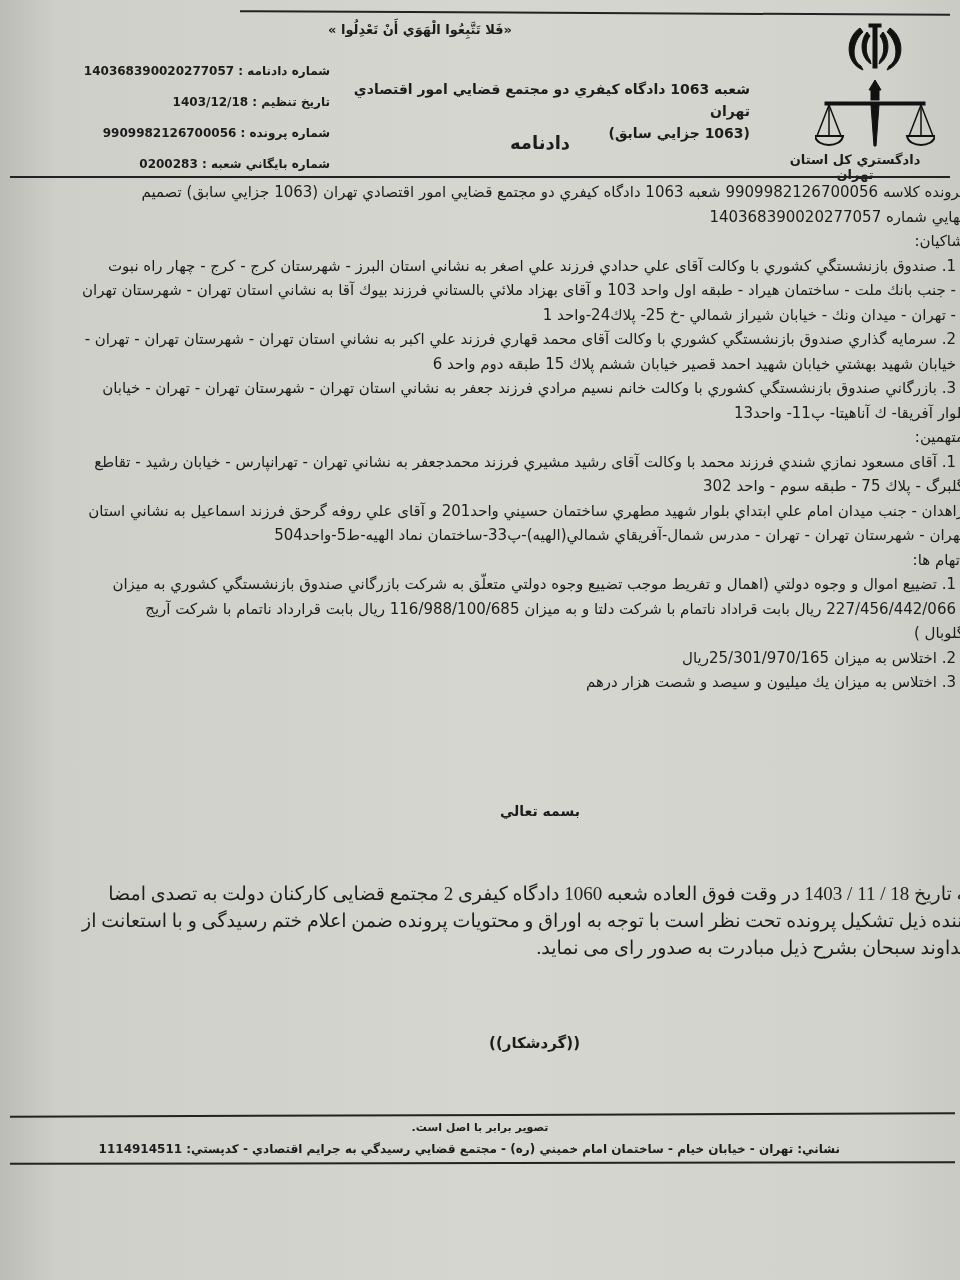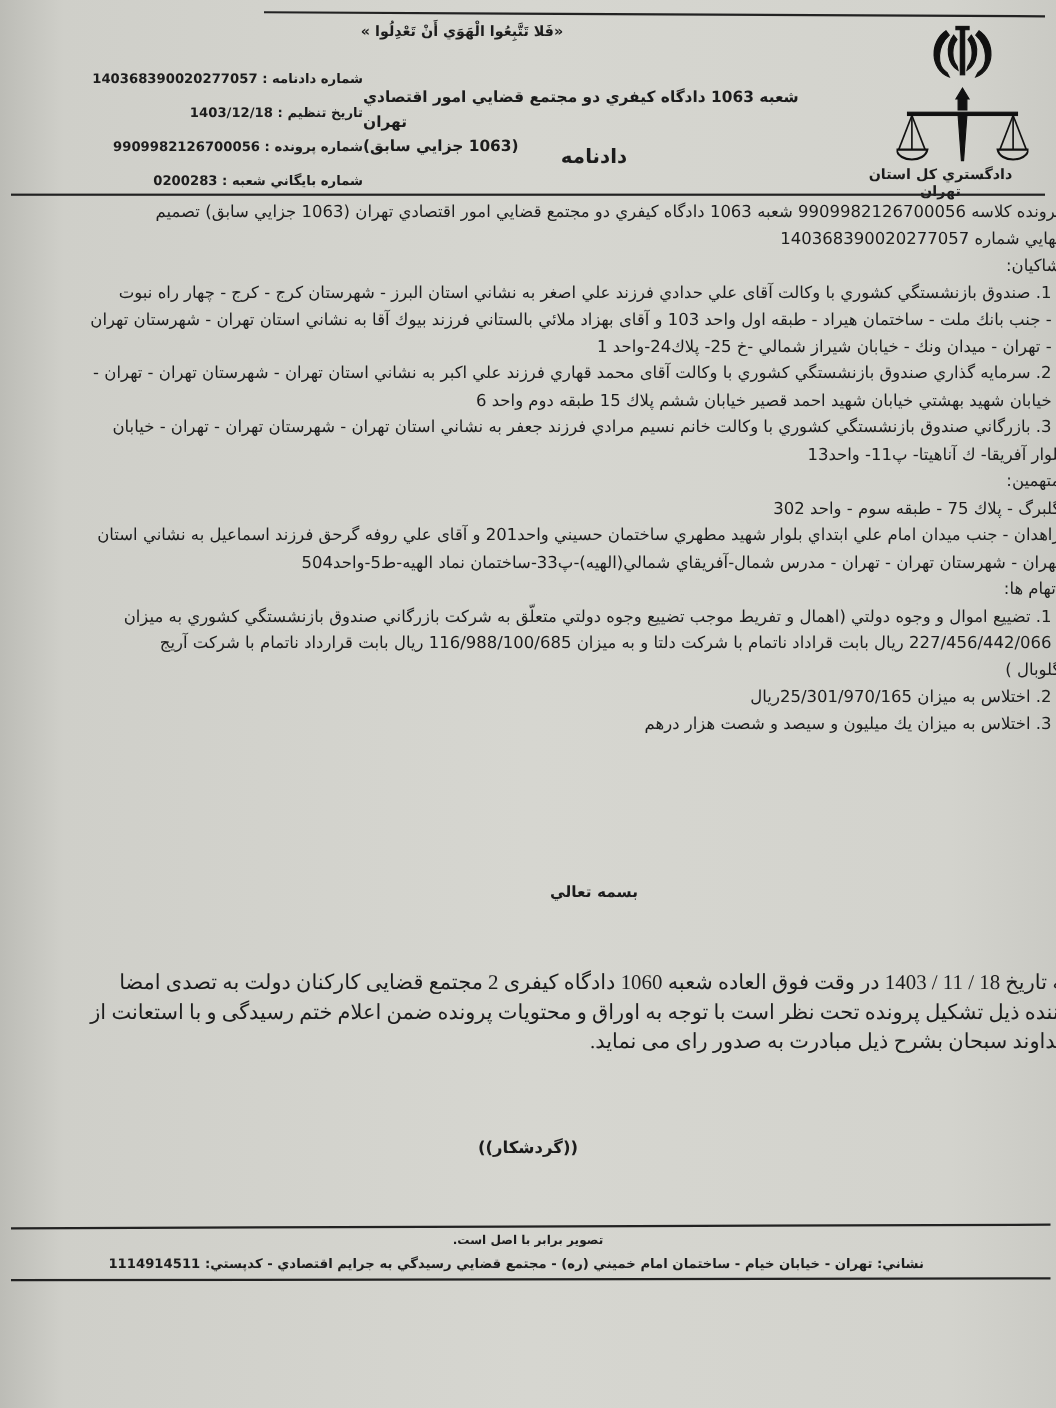--- a/index.html
+++ b/index.html
@@ -7,30 +7,30 @@
     width:960px; height:1280px; overflow:hidden;
     background: linear-gradient(90deg, #bcbcb6 0%, #cfcfc9 6%, #d6d6d0 50%, #d3d3cd 90%, #cacac4 100%);
     font-family: "DejaVu Sans", sans-serif; color:#1c1c1c;
     position:relative;
   }
   .page { position:absolute; inset:0; direction:rtl;padding-left:12px; }
   .hr { position:absolute; height:2px; background:#222; }
   .quote { position:absolute; top:22px; left:290px; width:260px; text-align:center; font-size:13px; font-weight:bold; direction:rtl; }
   .meta { position:absolute; top:50px; left:95px; width:235px; font-size:12px; font-weight:bold; line-height:19px; direction:rtl; text-align:right; }
   .meta .row { white-space:nowrap;margin-top:12px; }
-  .court { position:absolute; top:78px; left:330px; width:420px; text-align:left; font-size:14px; font-weight:bold; line-height:22px; }
+  .court { position:absolute; top:78px; left:330px; width:420px; text-align:right; font-size:14px; font-weight:bold; line-height:22px; }
   .verdict-title { position:absolute; top:132px; left:330px; width:420px; text-align:center; font-size:18px; font-weight:bold; }
   .emblem { position:absolute; top:18px; left:815px; width:120px; height:140px; }
   .justice { position:absolute; top:152px; left:770px; width:170px; text-align:center; font-size:13px; font-weight:bold; }
   .body-text { position:absolute; top:180px; left:0; width:960px; font-size:15px; line-height:24.5px; direction:rtl; text-align:right; }
   .body-text .ln { white-space:nowrap; padding-right:4px; overflow:hidden; }
   .bismillah { position:absolute; top:803px; left:380px; width:200px; text-align:right; font-size:14px; font-weight:bold; }
   .ruling { position:absolute; top:880px; left:0; width:962px; font-family:"Liberation Serif", serif; font-size:19px; line-height:27px; direction:rtl; text-align:right; }
   .ruling .ln { white-space:nowrap; overflow:hidden; }
-  .closing { position:absolute; top:1034px; left:380px; width:200px; text-align:center; font-size:15px; font-weight:bold; }
+  .closing { position:absolute; top:1034px; left:380px; width:200px; text-align:right; font-size:15px; font-weight:bold; }
   .footer1 { position:absolute; top:1121px; left:300px; width:360px; text-align:center; font-size:11px; font-weight:bold; }
   .footer2 { position:absolute; top:1142px; left:140px; width:700px; font-size:12px; font-weight:bold; white-space:nowrap; }
 </style>
 </head>
 <body>
 
 <div class="page">
 
   <div class="hr" style="top:12px;left:240px;width:710px;transform:rotate(0.3deg);"></div>
 
@@ -84,20 +84,21 @@
     <div class="ln" style="margin-right:-8px">شاكيان:</div>
     <div class="ln">1. صندوق بازنشستگي كشوري با وكالت آقاى علي حدادي فرزند علي اصغر به نشاني استان البرز - شهرستان كرج - كرج - چهار راه نبوت</div>
     <div class="ln">- جنب بانك ملت - ساختمان هيراد - طبقه اول واحد 103 و آقاى بهزاد ملائي بالستاني فرزند بيوك آقا به نشاني استان تهران - شهرستان تهران</div>
     <div class="ln">- تهران - ميدان ونك - خيابان شيراز شمالي -خ 25- پلاك24-واحد 1</div>
     <div class="ln">2. سرمايه گذاري صندوق بازنشستگي كشوري با وكالت آقاى محمد قهاري فرزند علي اكبر به نشاني استان تهران - شهرستان تهران - تهران -</div>
     <div class="ln">خيابان شهيد بهشتي خيابان شهيد احمد قصير خيابان ششم پلاك 15 طبقه دوم واحد 6</div>
     <div class="ln">3. بازرگاني صندوق بازنشستگي كشوري با وكالت خانم نسيم مرادي فرزند جعفر به نشاني استان تهران - شهرستان تهران - تهران - خيابان</div>
     <div class="ln" style="margin-right:-10px">بلوار آفريقا- ك آناهيتا- پ11- واحد13</div>
 
     <div class="ln" style="margin-right:-8px">متهمين:</div>
+    <div class="ln">1. آقاى مسعود نمازي شندي فرزند محمد با وكالت آقاى رشيد مشيري فرزند محمدجعفر به نشاني تهران - تهرانپارس - خيابان رشيد - تقاطع</div>
     <div class="ln" style="margin-right:-8px">گلبرگ - پلاك 75 - طبقه سوم - واحد 302</div>
     <div class="ln" style="margin-right:-8px">زاهدان - جنب ميدان امام علي ابتداي بلوار شهيد مطهري ساختمان حسيني واحد201 و آقاى علي روفه گرحق فرزند اسماعيل به نشاني استان</div>
     <div class="ln" style="margin-right:-8px">تهران - شهرستان تهران - تهران - مدرس شمال-آفريقاي شمالي(الهيه)-پ33-ساختمان نماد الهيه-ط5-واحد504</div>
 
     <div class="ln" style="margin-right:-8px">اتهام ها:</div>
     <div class="ln">1. تضييع اموال و وجوه دولتي (اهمال و تفريط موجب تضييع وجوه دولتي متعلّق به شركت بازرگاني صندوق بازنشستگي كشوري به ميزان</div>
     <div class="ln">227/456/442/066 ريال بابت قراداد ناتمام با شركت دلتا و به ميزان 116/988/100/685 ريال بابت قرارداد ناتمام با شركت آريج</div>
     <div class="ln" style="margin-right:-8px">گلوبال )</div>
     <div class="ln">2. اختلاس  به ميزان 25/301/970/165ريال</div>
     <div class="ln">3. اختلاس به ميزان يك ميليون و سيصد و شصت هزار درهم</div>

